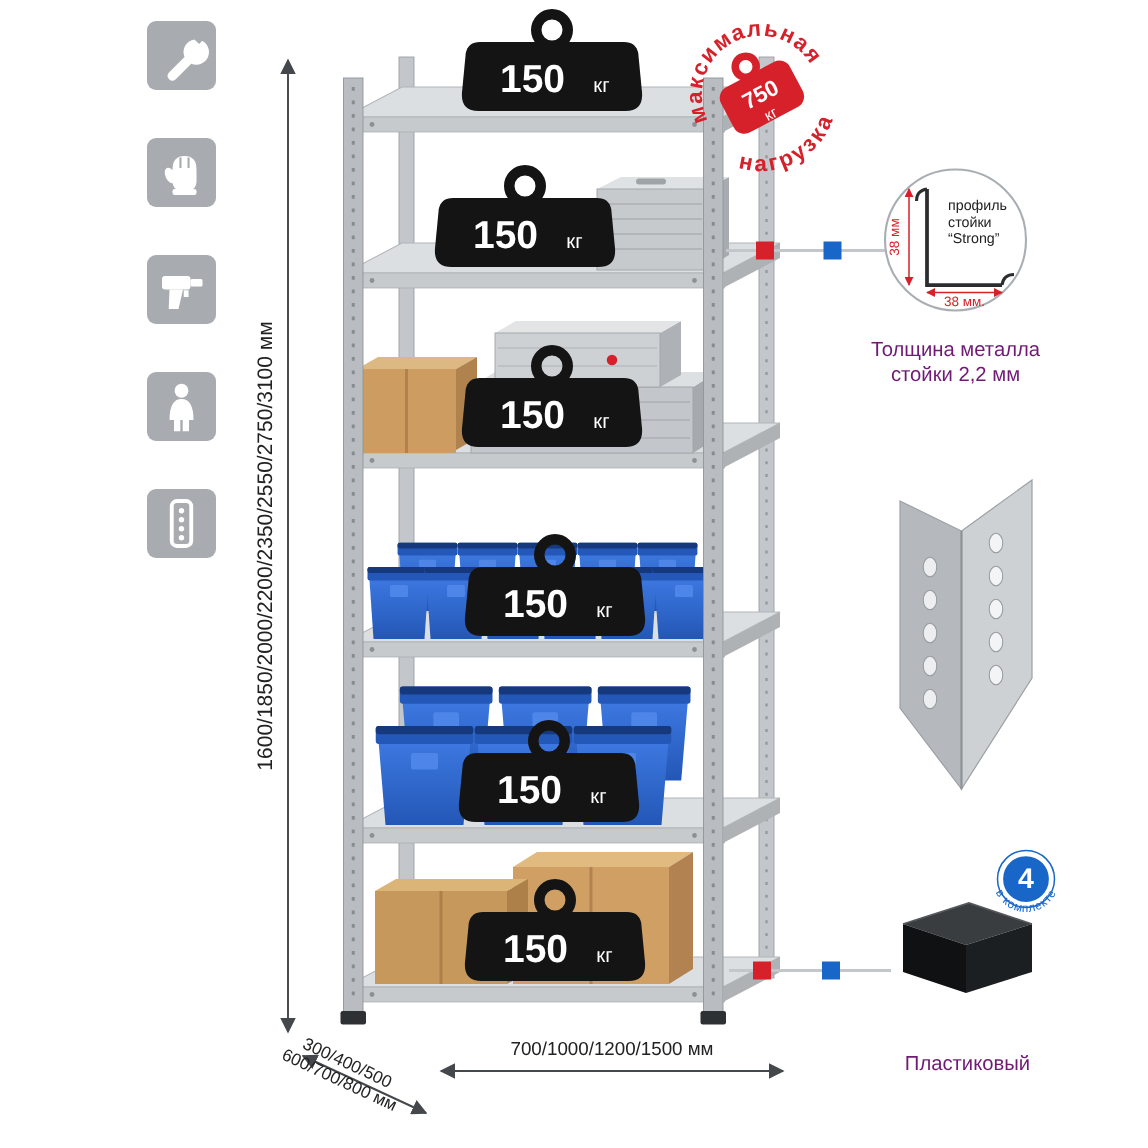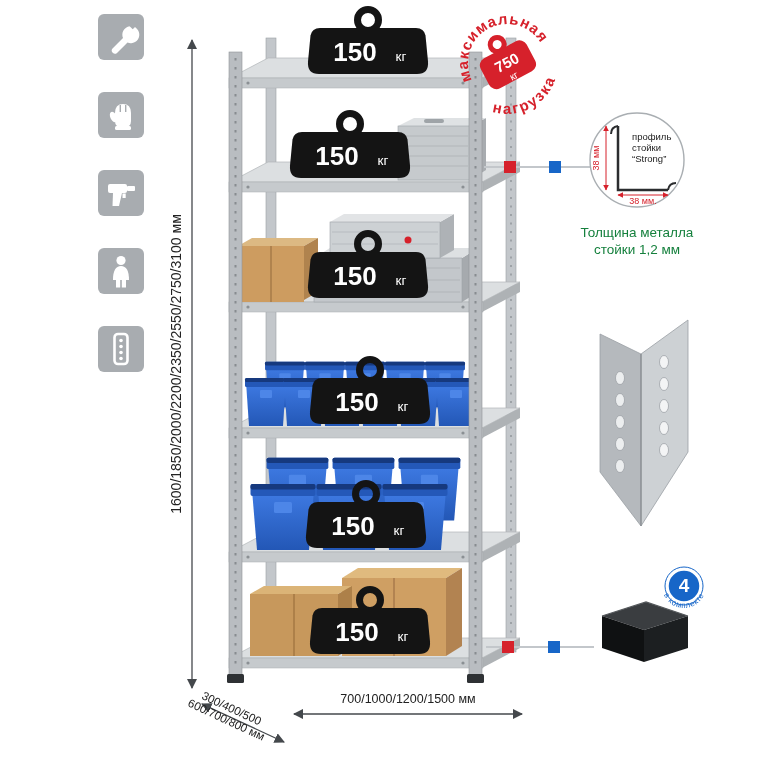--- a/index.html
+++ b/index.html
@@ -1,21 +1,21 @@
 <!DOCTYPE html>
 <html><head>
 <meta charset="utf-8">
 <style>
   html,body{margin:0;padding:0;background:#fff}
   body{width:765px;height:765px;overflow:hidden;font-family:"Liberation Sans",sans-serif}
   .page{position:relative;width:765px;height:763px;background:#fff}
   .icon-col{position:absolute;left:98px;top:14px;display:flex;flex-direction:column;gap:32px}
   .tile{width:46px;height:46px;background:#a8acb0;border-radius:6px;display:flex;align-items:center;justify-content:center}
   .scene{position:absolute;left:0;top:0}
-  .caption{position:absolute;text-align:center;color:#15803d;font-size:13.5px;line-height:17px}
+  .caption{position:absolute;text-align:center;color:#701a75;font-size:13.5px;line-height:17px}
   #cap-profile{left:560px;top:224px;width:154px}
   #cap-foot{left:568px;top:700px;width:154px}
   svg text{font-family:"Liberation Sans",sans-serif}
 </style>
 </head>
 <body>
 
 <div class="page">
 
   <div class="icon-col">
@@ -330,18 +330,19 @@
       <circle cx="684" cy="586" r="16.5" fill="#1766c8" stroke="#fff" stroke-width="2.5"></circle>
       <text x="684" y="592" text-anchor="middle" font-size="19" font-weight="bold" fill="#fff">4</text>
       <text font-size="8" fill="#1766c8" letter-spacing="0.5">
         <textPath href="#badgeArc" startOffset="50%" text-anchor="middle">в комплекте</textPath>
       </text>
     </g>
   </svg>
 
   <div class="caption" id="cap-profile">
     <div>Толщина металла</div>
-    <div>стойки 1,2 мм</div>
+    <div>стойки 2,2 мм</div>
   </div>
   <div class="caption" id="cap-foot">
+    <div>Пластиковый</div>
   </div>
 
 </div>
 
 </body></html>

